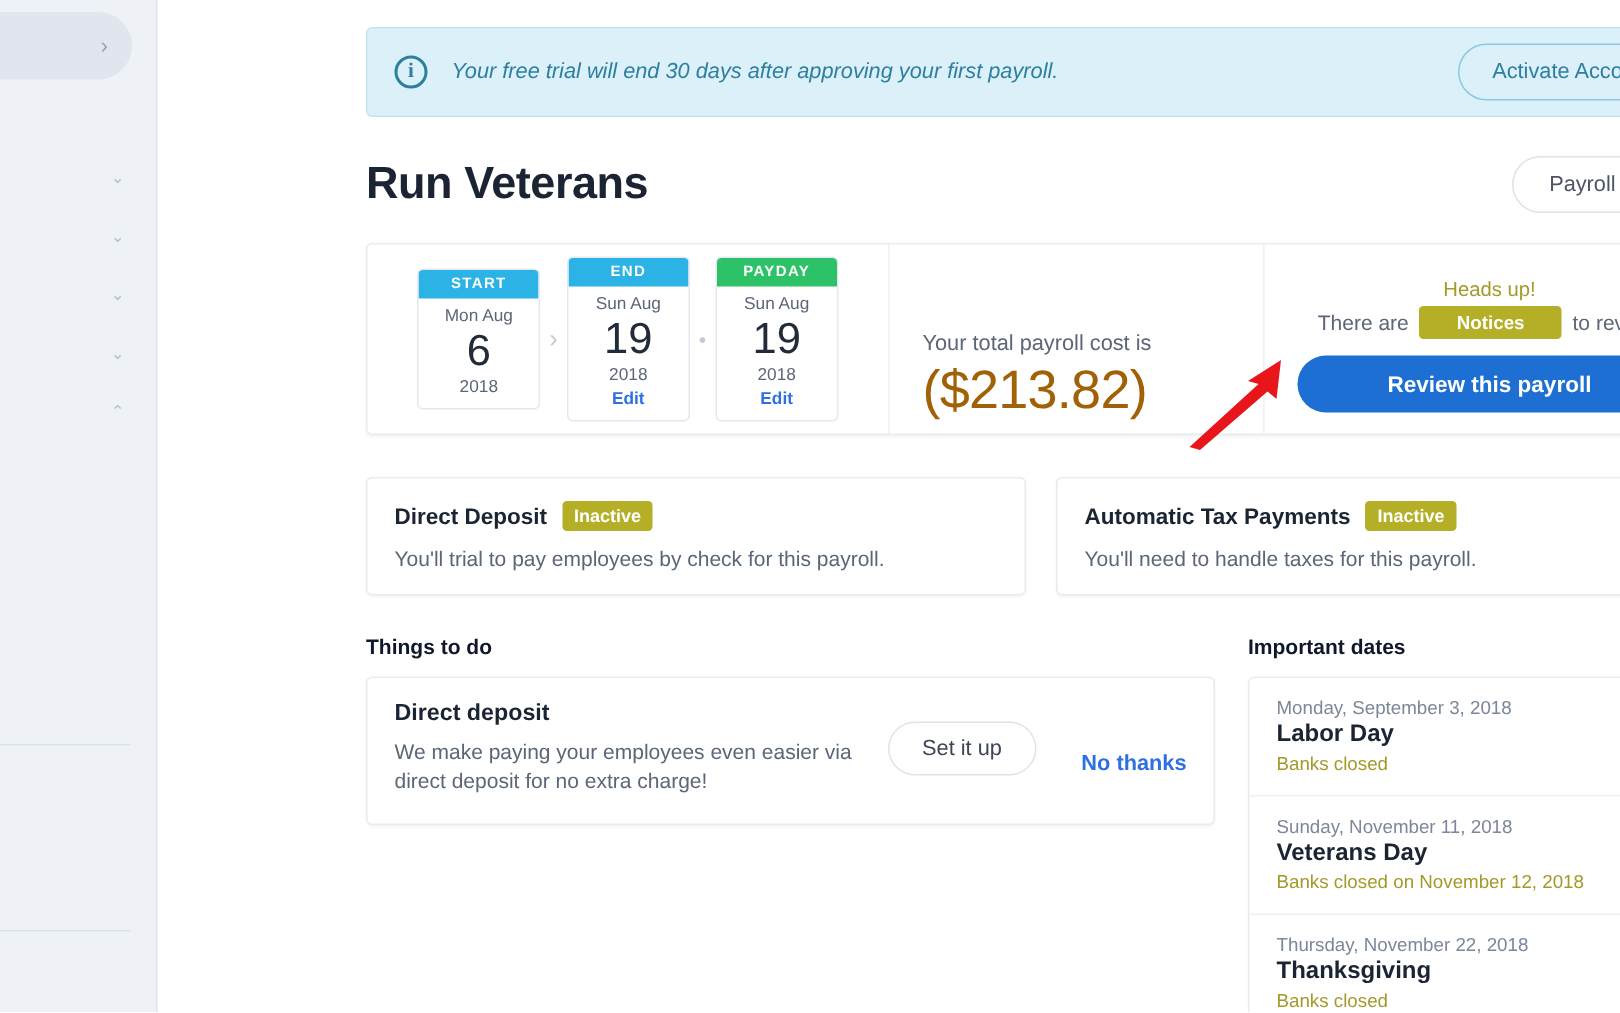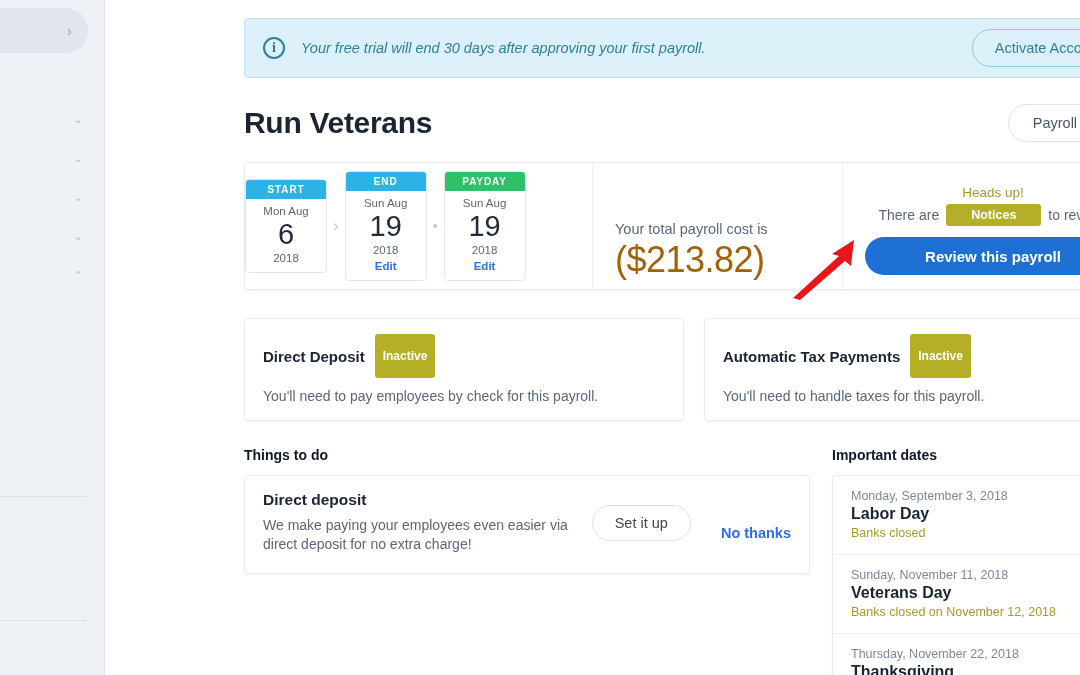--- a/index.html
+++ b/index.html
@@ -215,21 +215,21 @@
     border-radius: 4px;
     box-shadow: 0 1px 2px rgba(20,30,50,0.06);
     display: flex;
     align-items: stretch;
   }
 
   .dates-section {
     flex: 0 0 348px;
     display: flex;
     align-items: center;
-    justify-content: flex-start;
+    justify-content: center;
     gap: 0;
     border-right: 1px solid #eef0f4;
   }
 
   .date-box {
     width: 82px;
     border: 1px solid #e4e8ee;
     border-radius: 4px;
     overflow: hidden;
     background: #fff;
@@ -328,21 +328,21 @@
     align-items: center;
     gap: 10px;
   }
   .status-title { font-size: 15px; font-weight: bold; color: #1b2433; }
   .badge-inactive {
     background: #b5ae27;
     color: #fff;
     font-weight: bold;
     font-size: 12px;
     border-radius: 3px;
-    padding: 15px 8px;
+    padding: 3px 8px;
   }
   .status-desc { margin-top: 10px; font-size: 14px; color: #5b6677; }
 
   
   .lower-row {
     margin-top: 26px;
     width: 900px;
     display: flex;
     gap: 22px;
     align-items: flex-start;
@@ -552,21 +552,21 @@
           <button class="review-btn">Review this payroll</button>
         </div>
       </div>
 
       <div class="status-row">
         <div class="status-card">
           <div class="status-head">
             <span class="status-title">Direct Deposit</span>
             <span class="badge-inactive">Inactive</span>
           </div>
-          <div class="status-desc">You'll need to pay employees by check for this payroll.</div>
+          <div class="status-desc">You'll trial to pay employees by check for this payroll.</div>
         </div>
 
         <div class="status-card">
           <div class="status-head">
             <span class="status-title">Automatic Tax Payments</span>
             <span class="badge-inactive">Inactive</span>
           </div>
           <div class="status-desc">You'll need to handle taxes for this payroll.</div>
         </div>
       </div>

